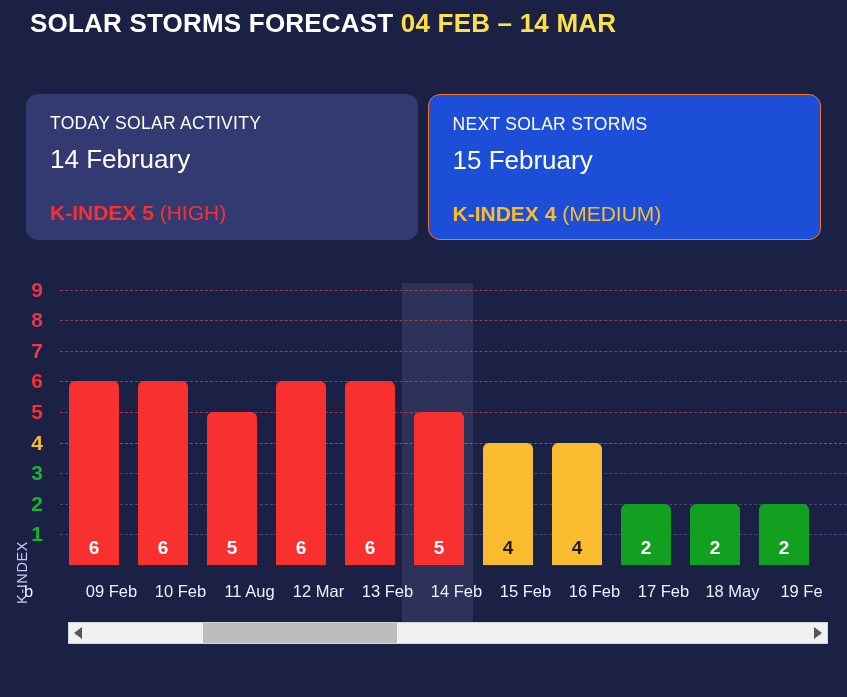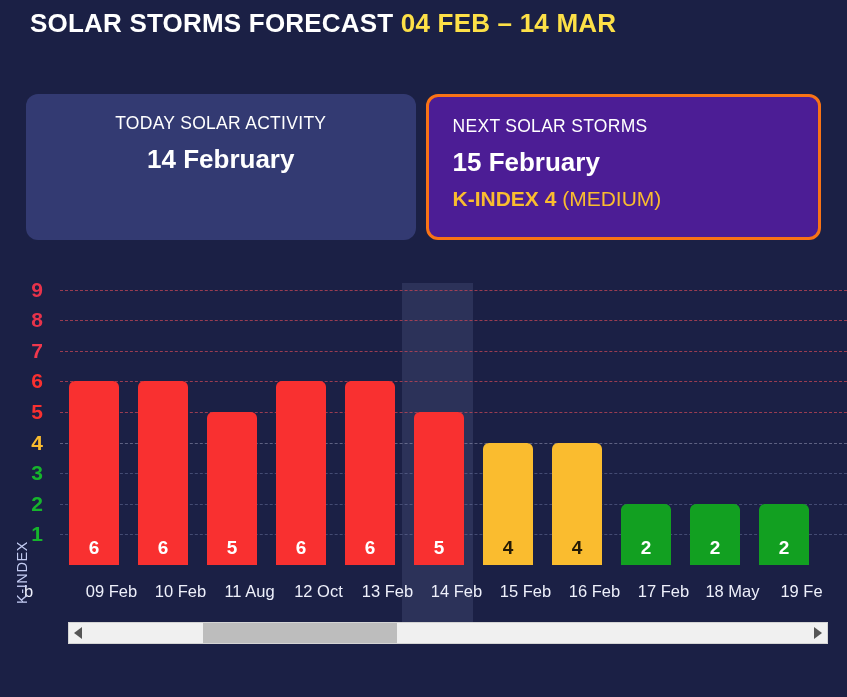--- a/index.html
+++ b/index.html
@@ -25,29 +25,29 @@
     position:absolute;left:26px;top:94px;
     width:795px;height:146px;
     display:flex;gap:10px;
   }
   .card{
     flex:1 1 0;
     border-radius:12px;
     padding:19px 24px 0 24px;
     box-sizing:border-box;
   }
-  .card.today{background:#333a72;text-align:center;}
-  .card.next{background:#4c1d95;border:3px solid #f97316;}
+  .card.today{background:#333a72;}
+  .card.next{background:#1d4ed8;border:1px solid #f97316;}
   .card-title{
     color:#ffffff;font-size:17.5px;letter-spacing:.3px;
     margin:0 0 10px 0;white-space:nowrap;
   }
   .card-date{
-    color:#ffffff;font-size:26px;font-weight:bold;
-    margin:0 0 9px 0;white-space:nowrap;
+    color:#ffffff;font-size:26px;font-weight:normal;
+    margin:0 0 26px 0;white-space:nowrap;
   }
   .card-kindex{font-size:21px;white-space:nowrap;}
   .card-kindex .k{font-weight:bold;}
   .card-kindex .lvl{font-weight:normal;}
   .card.today .card-kindex{color:#f93030;}
   .card.next .card-kindex{color:#fabc2f;}
 
   
   #chart{
     position:absolute;left:0;top:272px;
@@ -147,20 +147,24 @@
 
 <div id="header">
   <span class="main">SOLAR STORMS FORECAST</span>
   <span class="range">04 FEB – 14 MAR</span>
 </div>
 
 <div id="cards">
   <div class="card today">
     <div class="card-title">TODAY SOLAR ACTIVITY</div>
     <div class="card-date">14 February</div>
+    <div class="card-kindex" style="color: rgb(249, 48, 48);">
+      <span class="k">K-INDEX 5</span>
+      <span class="lvl">(HIGH)</span>
+    </div>
   </div>
   <div class="card next">
     <div class="card-title">NEXT SOLAR STORMS</div>
     <div class="card-date">15 February</div>
     <div class="card-kindex" style="color: rgb(250, 188, 47);">
       <span class="k">K-INDEX 4</span>
       <span class="lvl">(MEDIUM)</span>
     </div>
   </div>
 </div>
@@ -206,21 +210,21 @@
       <div class="bar-col" style="left: 138px;">
         <div class="bar" style="background: rgb(249, 48, 48); bottom: 132px; height: 153px;">
           <div class="bar-value" style="color: rgb(255, 255, 255);">5</div>
         </div>
         <div class="xlabel">11 Aug</div>
       </div>
       <div class="bar-col" style="left: 207px;">
         <div class="bar" style="background: rgb(249, 48, 48); bottom: 132px; height: 183.6px;">
           <div class="bar-value" style="color: rgb(255, 255, 255);">6</div>
         </div>
-        <div class="xlabel">12 Oct</div>
+        <div class="xlabel">12 Mar</div>
       </div>
       <div class="bar-col" style="left: 276px;">
         <div class="bar" style="background: rgb(249, 48, 48); bottom: 132px; height: 183.6px;">
           <div class="bar-value" style="color: rgb(255, 255, 255);">6</div>
         </div>
         <div class="xlabel">13 Feb</div>
       </div>
       <div class="bar-col" style="left: 345px;">
         <div class="bar" style="background: rgb(249, 48, 48); bottom: 132px; height: 153px;">
           <div class="bar-value" style="color: rgb(255, 255, 255);">5</div>

